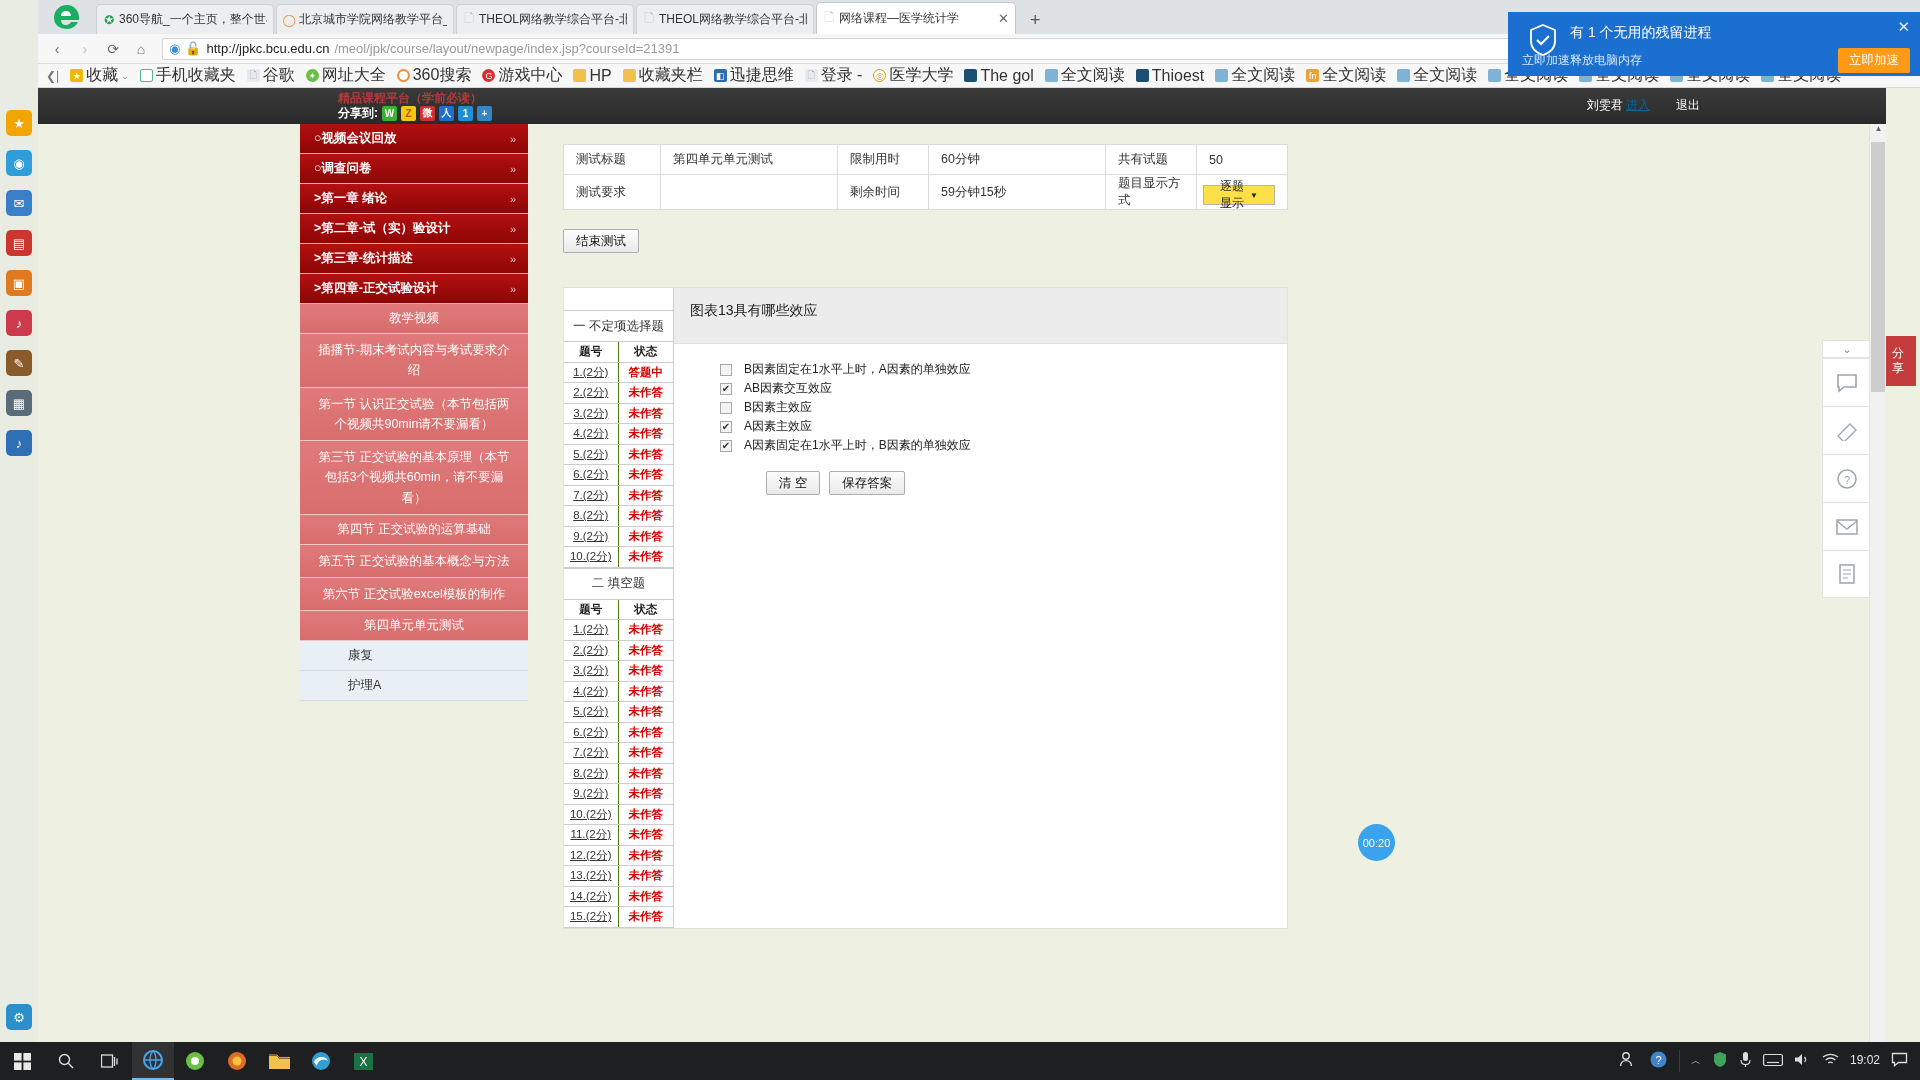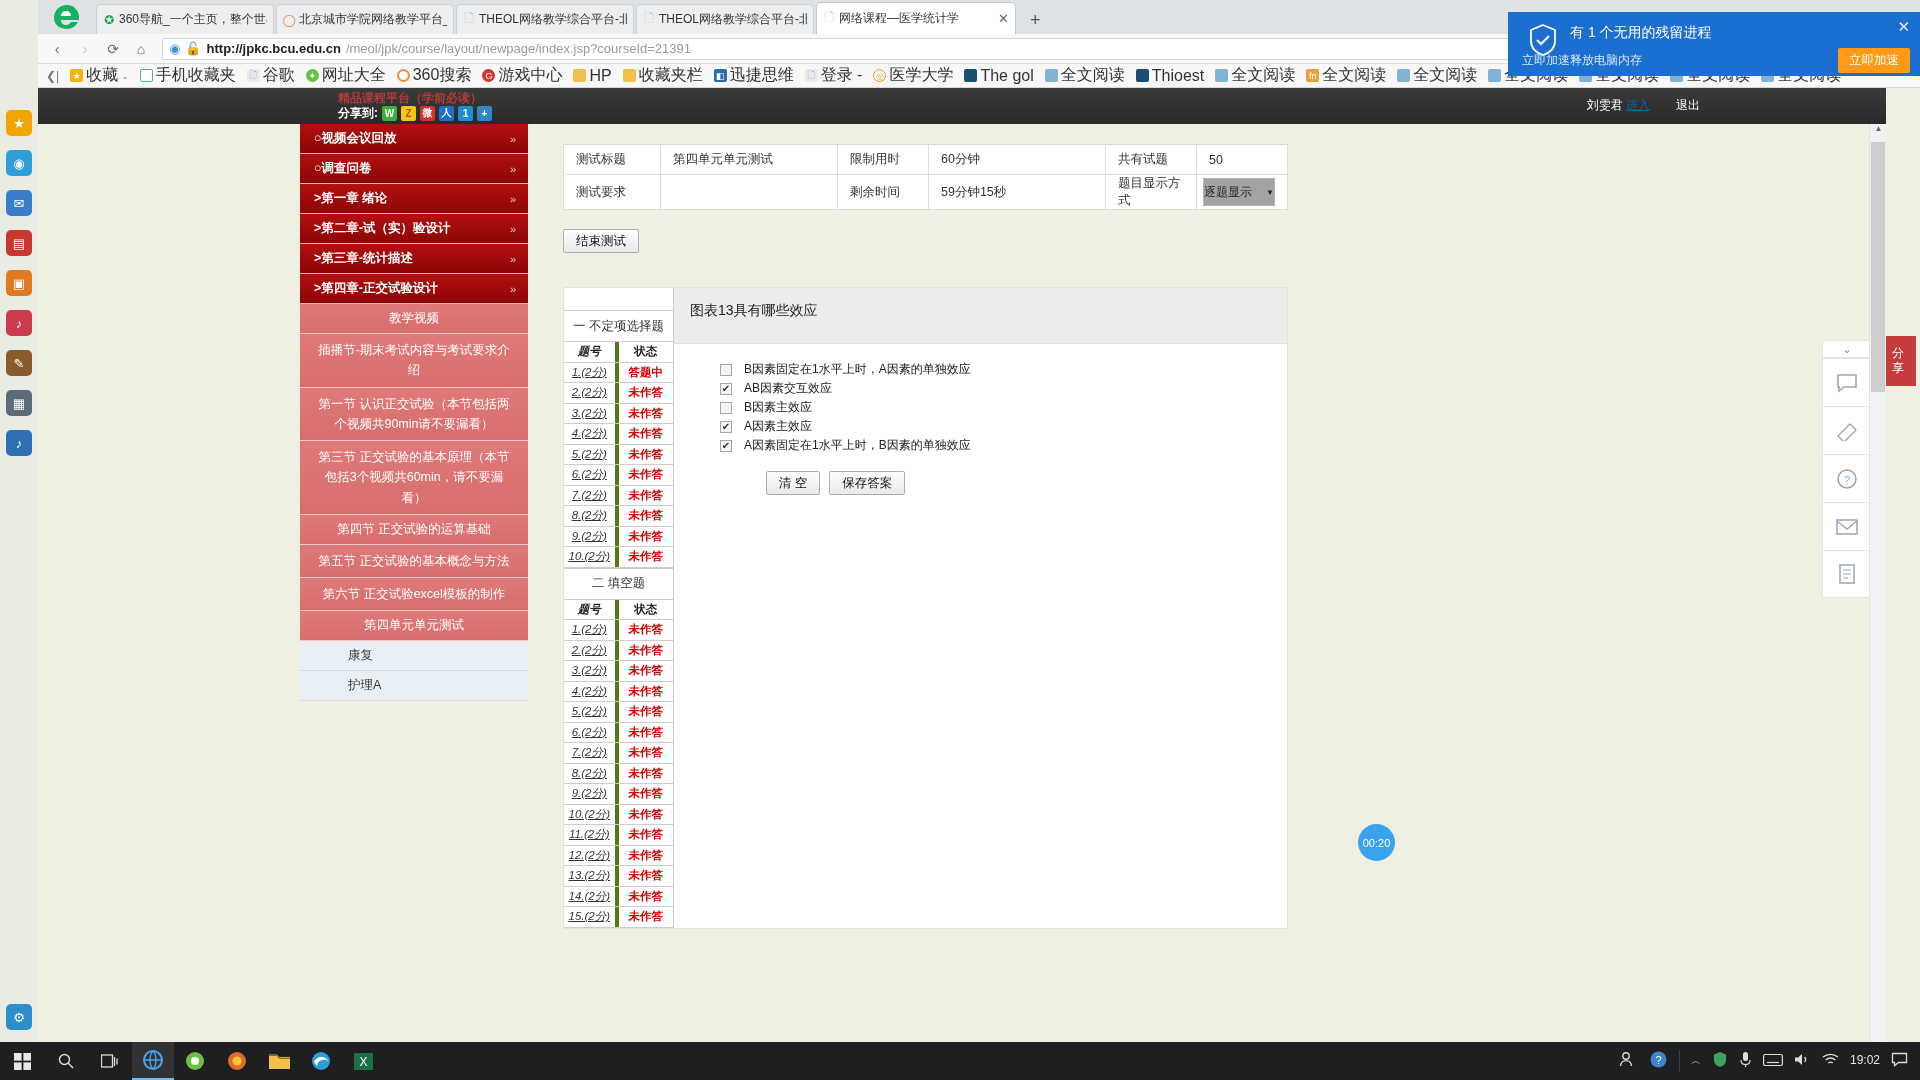--- a/index.html
+++ b/index.html
@@ -63,21 +63,21 @@
     height: 30px; background: #f7f7f7; border-bottom: 1px solid #dcdcdc;
     display: flex; align-items: center; padding: 0 6px; gap: 2px;
   }
   .navbtn { width: 26px; height: 24px; display: flex; align-items: center; justify-content: center;
             color: #6b6b6b; font-size: 14px; }
   .omnibox {
     flex: 1; height: 22px; background: #fff; border: 1px solid #d4d4d4;
     display: flex; align-items: center; gap: 5px; padding: 0 6px; margin: 0 6px;
     border-radius: 2px; font-size: 13px; color: #8b8b8b;
   }
-  .omnibox .dom { color: #222; font-weight: bold; }
+  .omnibox .dom { color: #222; font-weight: normal; }
   .omnibox .rest { color: #9a9a9a; }
   .omni-right { margin-left: auto; display: flex; align-items: center; gap: 10px; color:#8a8a8a; }
   .searchbox {
     width: 175px; height: 22px; background: #fff; border: 1px solid #d4d4d4;
     display: flex; align-items: center; gap: 4px; padding: 0 5px;
     font-size: 12px; color: #777; border-radius: 2px; overflow: hidden; white-space: nowrap;
   }
   .navtail { display:flex; align-items:center; gap:9px; padding-left:8px; color:#6d6d6d; font-size:13px;}
 
   
@@ -163,41 +163,41 @@
   .content { position: absolute; left: 525px; top: 36px; width: 760px; }
 
   table.infotable { border-collapse: collapse; width: 725px; background: #fff; margin-top: 20px; }
   table.infotable td { border: 1px solid #dcdcdc; height: 30px; font-size: 12.5px; color: #333; padding: 0 12px; }
   td.lbl { width: 96px; background: #fff; }
   td.val { width: 175px; }
   td.val2 { width: 90px; }
 
   .selectbox {
     display: inline-flex; align-items: center; justify-content: space-between;
-    width: 72px; height: 28px; border: 1px solid #b4b4b4; background: #a3a3a3;
-    font-size: 12px; padding: 0 0; color: #222;
+    width: 72px; height: 20px; border: 1px solid #b4b4b4; background: #fde047;
+    font-size: 12px; padding: 0 16px; color: #222;
   }
   .btn {
     display: inline-flex; align-items: center; justify-content: center;
     height: 24px; padding: 0 12px; font-size: 12.5px; color: #111;
     background: linear-gradient(#fdfdfd, #e9e9e9); border: 1px solid #aeaeae;
     border-radius: 2px;
   }
   .endtest { margin-top: 19px; }
 
   .quizwrap { display: flex; margin-top: 34px; width: 725px; border: 1px solid #e2e2e2; background: #fff; }
   .qnav { width: 110px; border-right: 1px solid #ccc; }
   .qnav-head {
     height: 32px; display: flex; align-items: center; justify-content: center;
     font-size: 12.5px; color: #333; border-bottom: 1px solid #ccc; border-top: 1px solid #ccc;
   }
   .qnav-spacer { height: 22px; }
   .qnav-row { display: flex; height: 20.5px; border-bottom: 1px solid #ccc; }
   .qnav-row > div { display: flex; align-items: center; justify-content: center; font-size: 11.5px; }
-  .qnav-row .c1 { width: 55px; border-right: 4px solid #4d7c0f; color: #333; font-style: italic; }
+  .qnav-row .c1 { width: 55px; border-right: 1px solid #4d7c0f; color: #333; }
   .qnav-row .c2 { width: 55px; }
   .qnav-row.head .c1, .qnav-row.head .c2 { font-weight: bold; color: #222; }
   .qnum { text-decoration: underline; color: #333; }
   .st-cur { color: #d40000; font-weight: bold; }
   .st-un { color: #d40000; font-weight: bold; }
 
   .qpanel { flex: 1; }
   .qtitle {
     background: #ececec; padding: 14px 16px; font-size: 14px; color: #222;
     border-bottom: 1px solid #e0e0e0; min-height: 56px;

